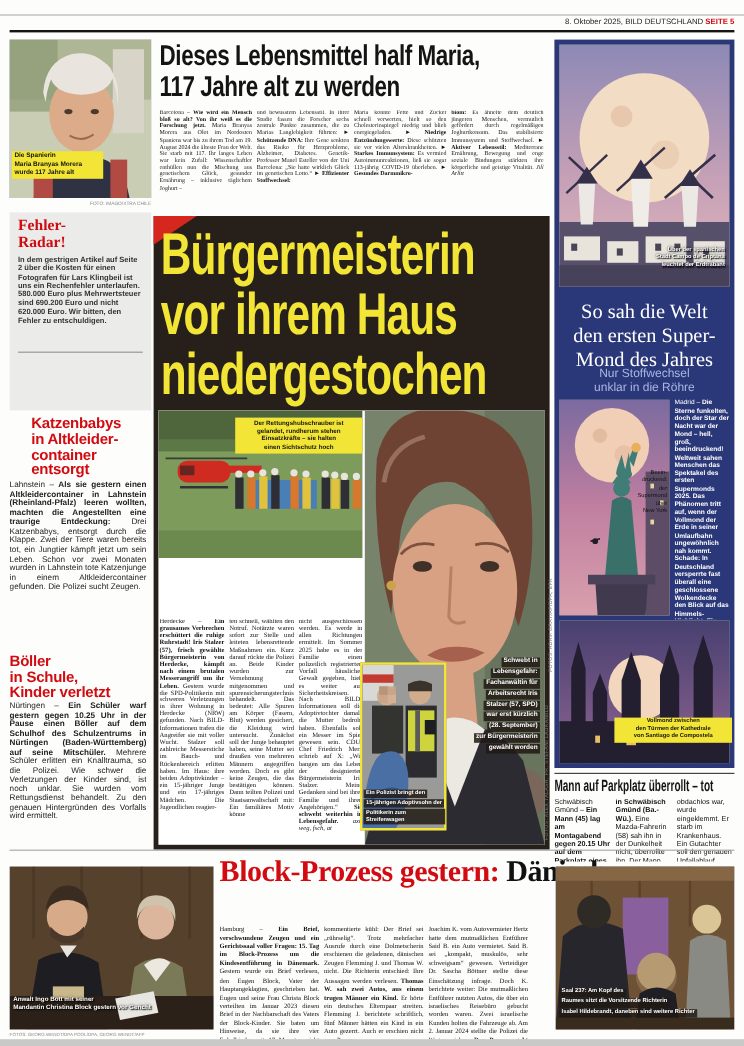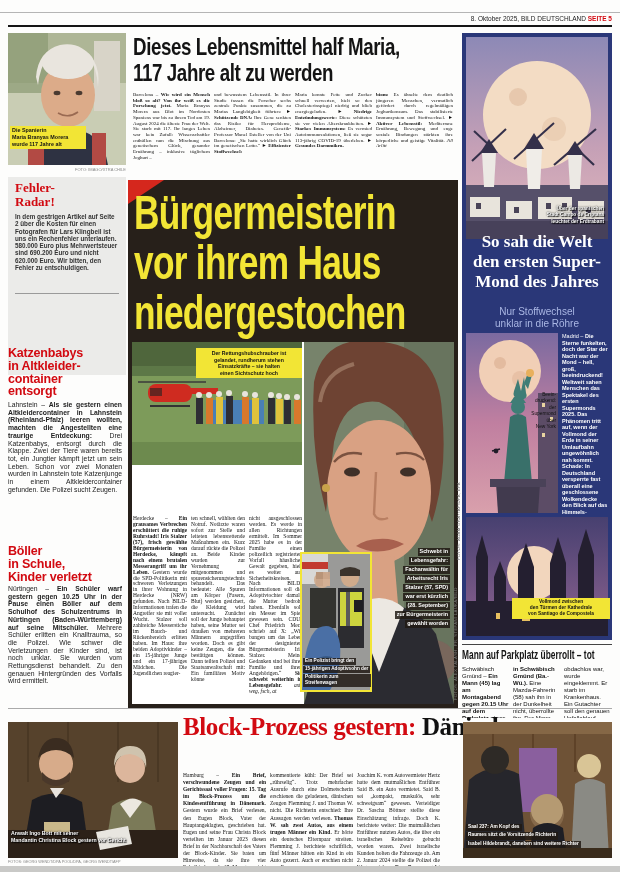--- a/index.html
+++ b/index.html
@@ -59,29 +59,29 @@
       <rect x="20" y="100" width="16" height="32" fill="#b24a44"></rect>
       <rect x="84" y="100" width="14" height="32" fill="#b24a44"></rect>
     </svg>
   </div>
   <div class="abs lines cap-yellow" style="left:10px;top:126px;width:72px;font-size:5.4px;line-height:7px;padding:1px 2px;"><span class="ln">Die Spanierin</span>
 <span class="ln">Maria Branyas Morera</span>
 <span class="ln">wurde 117 Jahre alt</span>
 </div>
   <div class="abs" style="left:8px;top:167px;width:118px;text-align:right;font-size:4px;color:#888;">FOTO: IMAGO/XTRA CHILE</div>
 
-  <div class="abs" style="left:8px;top:177px;width:118px;height:198px;background:#ebebe9;">
+  <div class="abs" style="left:8px;top:177px;width:118px;height:165px;background:#ebebe9;">
     <div class="lines" style="position:absolute;left:7px;top:4px;font-family:'Liberation Serif',serif;font-weight:700;color:#d20a11;font-size:13px;line-height:13.5px;"><span class="ln">Fehler-</span>
 <span class="ln">Radar!</span>
 </div>
     <div style="position:absolute;left:7px;top:36px;width:104px;font-size:6.3px;line-height:7.3px;font-weight:700;color:#333;text-align:left;">In dem gestrigen Artikel auf Seite 2 über die Kosten für einen Fotografen für Lars Klingbeil ist uns ein Rechenfehler unterlaufen. 580.000 Euro plus Mehrwertsteuer sind 690.200 Euro und nicht 620.000 Euro. Wir bitten, den Fehler zu entschuldigen.</div>
     <div style="position:absolute;left:7px;top:116px;width:104px;height:1px;background:#9a9a9a;"></div>
   </div>
 
-  <div class="abs lines red-head" style="left:8px;top:347px;font-size:12.5px;line-height:12.8px;letter-spacing:-.2px;"><span class="ln">Katzenbabys</span>
+  <div class="abs lines red-head" style="left:26px;top:347px;font-size:12.5px;line-height:12.8px;letter-spacing:-.2px;"><span class="ln">Katzenbabys</span>
 <span class="ln">in Altkleider-</span>
 <span class="ln">container</span>
 <span class="ln">entsorgt</span>
 </div>
   <div class="col sanscol" style="left:8px;top:401px;width:114px;height:138px;font-size:6.8px;line-height:7.7px;color:#222;"><span class="sg-n">Lahnstein – </span><span class="sg-b">Als sie gestern einen Altkleidercontainer in Lahnstein (Rheinland-Pfalz) leeren wollten, machten die Angestellten eine traurige Entdeckung:</span><span class="sg-n"> Drei Katzenbabys, entsorgt durch die Klappe. Zwei der Tiere waren bereits tot, ein Jungtier kämpft jetzt um sein Leben. Schon vor zwei Monaten wurden in Lahnstein tote Katzenjunge in einem Altkleidercontainer gefunden. Die Polizei sucht Zeugen.</span></div>
 
   <div class="abs lines red-head" style="left:8px;top:545px;font-size:12.5px;line-height:12.8px;letter-spacing:-.2px;"><span class="ln">Böller</span>
 <span class="ln">in Schule,</span>
 <span class="ln">Kinder verletzt</span>
 </div>
@@ -267,21 +267,21 @@
           <rect x="120" y="170" width="5" height="6"></rect>
       </g>
       <rect x="0" y="184" width="142" height="18" fill="#47415a"></rect>
     </svg>
   </div>
   <div class="abs lines cap-outline cap-right" style="left:520px;top:206px;width:84px;font-size:4.8px;line-height:6.4px;"><span class="ln">Über der spanischen</span>
 <span class="ln">Stadt Campo de Criptana</span>
 <span class="ln">leuchtet der Erdtrabant</span>
 </div>
 
-  <div class="abs lines cap-center" style="left:466px;top:232px;width:142px;font-family:'Liberation Serif',serif;font-weight:700;color:#fff;font-size:17px;line-height:20px;"><span class="ln">So sah die Welt</span>
+  <div class="abs lines cap-center" style="left:466px;top:250px;width:142px;font-family:'Liberation Serif',serif;font-weight:400;color:#fff;font-size:17px;line-height:20px;"><span class="ln">So sah die Welt</span>
 <span class="ln">den ersten Super-</span>
 <span class="ln">Mond des Jahres</span>
 </div>
   <div class="abs lines cap-center" style="left:466px;top:306px;width:142px;font-size:10px;line-height:12px;color:#aab7e4;"><span class="ln">Nur Stoffwechsel</span>
 <span class="ln">unklar in die Röhre</span>
 </div>
 
   <div class="photo" style="left:466px;top:333px;width:92px;height:180px;">
     <svg viewBox="0 0 92 180" preserveAspectRatio="none">
       <defs>

